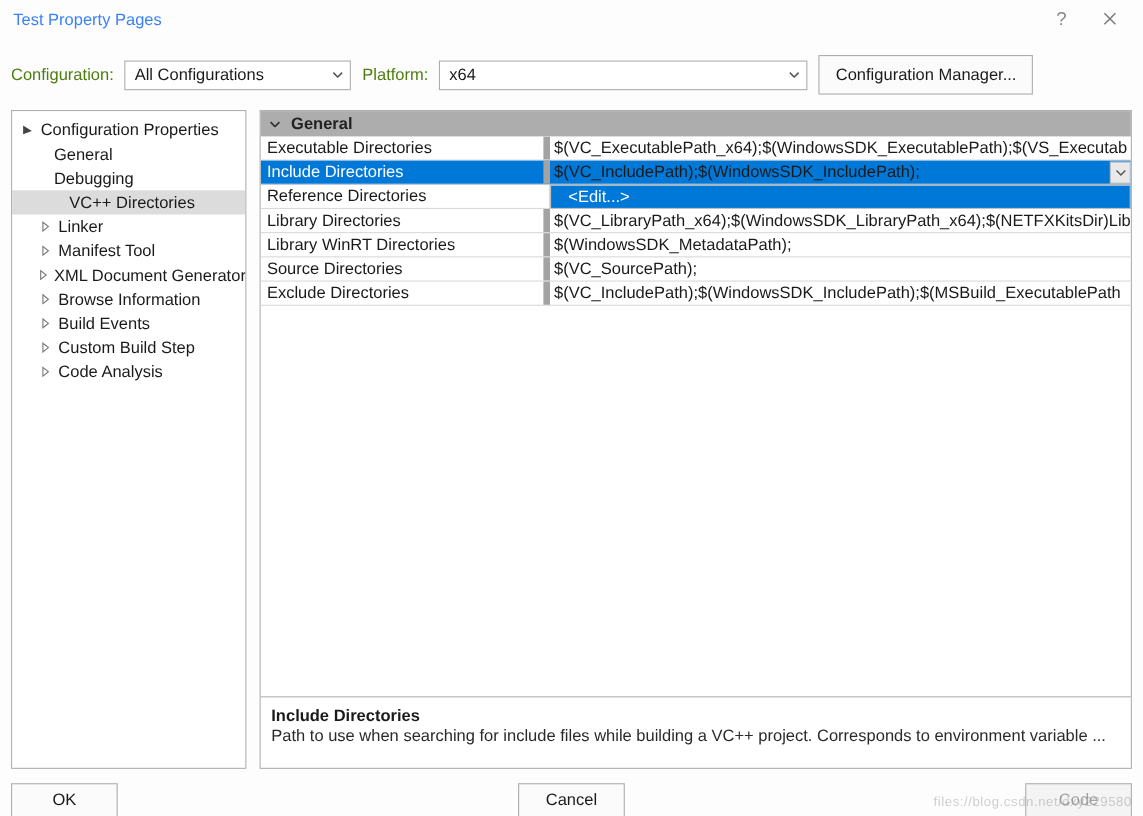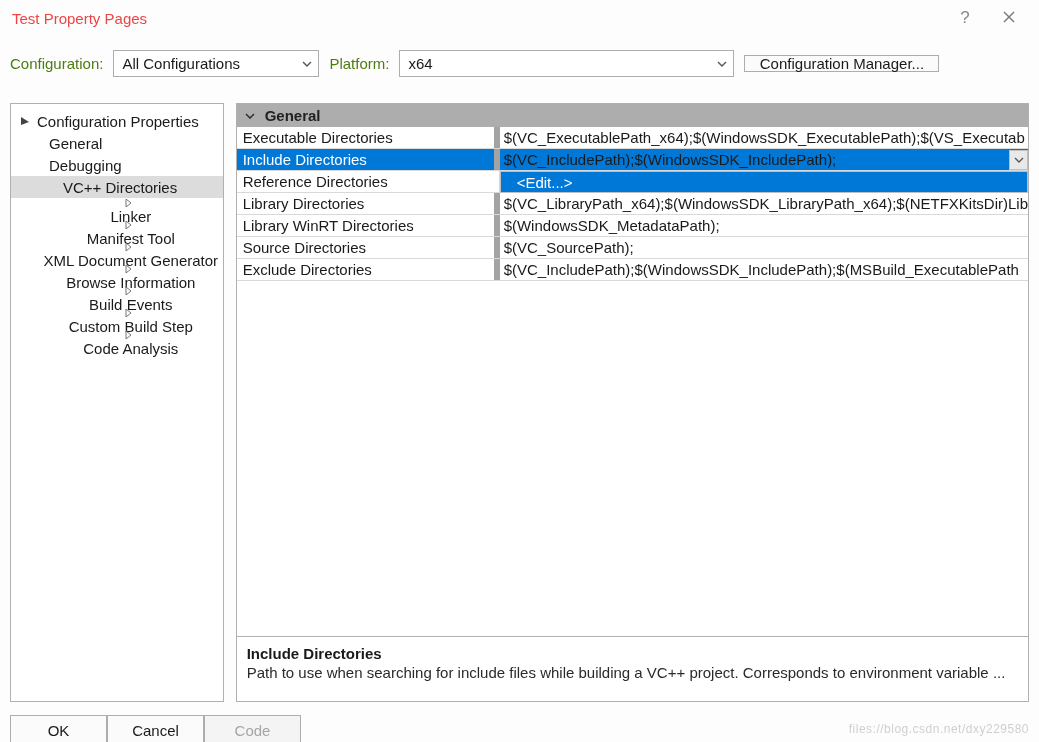--- a/index.html
+++ b/index.html
@@ -1,43 +1,43 @@
 <!DOCTYPE html>
 <html><head>
   <meta charset="utf-8">
   <style>
     * { box-sizing: border-box; margin: 0; padding: 0; font-family: "Segoe UI", Tahoma, sans-serif; font-size: 15px; color: #1a1a1a; }
     html, body { background: #fdfdfd; width: 1039px; height: 742px; overflow: hidden; }
 
     
     .titlebar { height: 36px; display: flex; align-items: center; padding: 0 8px; }
-    .titlebar .title { color: #ef4444; font-size: 15px; flex: 1; padding-left: 4px; }
+    .titlebar .title { color: #3b82f6; font-size: 15px; flex: 1; padding-left: 4px; }
     .titlebar .help { width: 44px; text-align: center; color: #888; font-size: 17px; }
     .titlebar .close { width: 44px; text-align: center; color: #7a7a7a; font-size: 17px; }
 
     
     .toolbar { display: flex; align-items: center; padding: 14px 10px 14px 10px; gap: 10px; }
     .toolbar label { color: #4d7c0f; }
     .combo { display: inline-flex; align-items: center; border: 1px solid #adadad; background: #fff; height: 27px; padding: 0 6px 0 8px; position: relative; }
     .combo .chev { margin-left: auto; padding-left: 8px; }
     .combo .chev svg { display: block; }
     .combo-config { width: 206px; }
     .combo-platform { width: 335px; }
-    .btn { border: 1px solid #adadad; background: #fbfbfb; height: 17px; display: inline-flex; align-items: center; justify-content: center; }
+    .btn { border: 1px solid #adadad; background: #fbfbfb; height: 36px; display: inline-flex; align-items: center; justify-content: center; }
     .btn-cfgmgr { width: 195px; }
 
     
-    .main { display: flex; padding: 0 10px; gap: 12px; margin-top: 12px; }
+    .main { display: flex; padding: 0 10px; gap: 12px; }
 
     
     .tree { width: 232px; height: 599px; border: 1px solid #b0b0b0; background: #fff; padding-top: 6px; overflow: hidden; }
     .tree-node { display: flex; align-items: center; height: 22px; white-space: nowrap; }
     .tree-node.level0 { padding-left: 8px; }
     .tree-node.level1 { padding-left: 34px; }
-    .tree-node.level1b { padding-left: 24px; flex-direction: column; }
+    .tree-node.level1b { padding-left: 24px; }
     .tree-node.selected { background: #dcdcdc; padding-left: 48px; }
     .tw { width: 12px; display: inline-flex; justify-content: center; margin-right: 2px; }
     .tw svg { display: block; }
     .tree-label { padding-left: 4px; }
 
     
     .right { flex: 1; display: flex; flex-direction: column; height: 599px; border: 1px solid #b0b0b0; background: #fff; }
     .grid-header { background: #adadad; display: flex; align-items: center; height: 23px; padding-left: 6px; gap: 8px; }
     .grid-header .caret { width: 14px; display: inline-flex; justify-content: center; }
     .grid-header .hlabel { font-weight: 600; color: #222; }
@@ -54,21 +54,21 @@
     .dropdown-pop { position: relative; height: 22px; }
     .dropdown-pop .edit { position: absolute; left: 263px; right: 0; top: 0; height: 22px; background: #0078d7; color: #fff; display: flex; align-items: center; padding-left: 16px; border: 1px solid #bfbfbf; }
     .under-row { display:flex; height:22px; border-bottom:1px solid #d9d9d9; }
     .under-row .gcell-name { width:263px; border-right:1px solid #d9d9d9; padding-left:6px; display:flex; align-items:center; }
 
     .desc { border-top: 1px solid #b0b0b0; padding: 8px 10px 6px 10px; height: 65px; }
     .desc .dtitle { font-weight: 600; margin-bottom: 2px; }
     .desc .dbody { color: #2a2a2a; white-space: nowrap; overflow: hidden; text-overflow: ellipsis; }
 
     
-    .footer { display: flex; justify-content: flex-start; padding: 13px 10px 0 10px; }
+    .footer { display: flex; justify-content: space-between; padding: 13px 10px 0 10px; }
     .footer .btn { width: 97px; height: 31px; }
     .footer .btn.disabled { color: #a5a5a5; background: #f4f4f4; }
 
     .watermark { position: absolute; right: 10px; bottom: 6px; font-size: 12px; color: rgba(120,120,120,0.35); letter-spacing: 0.5px; }
   </style>
 </head>
 <body>
 
 <div class="titlebar">
   <div class="title">Test Property Pages</div>

